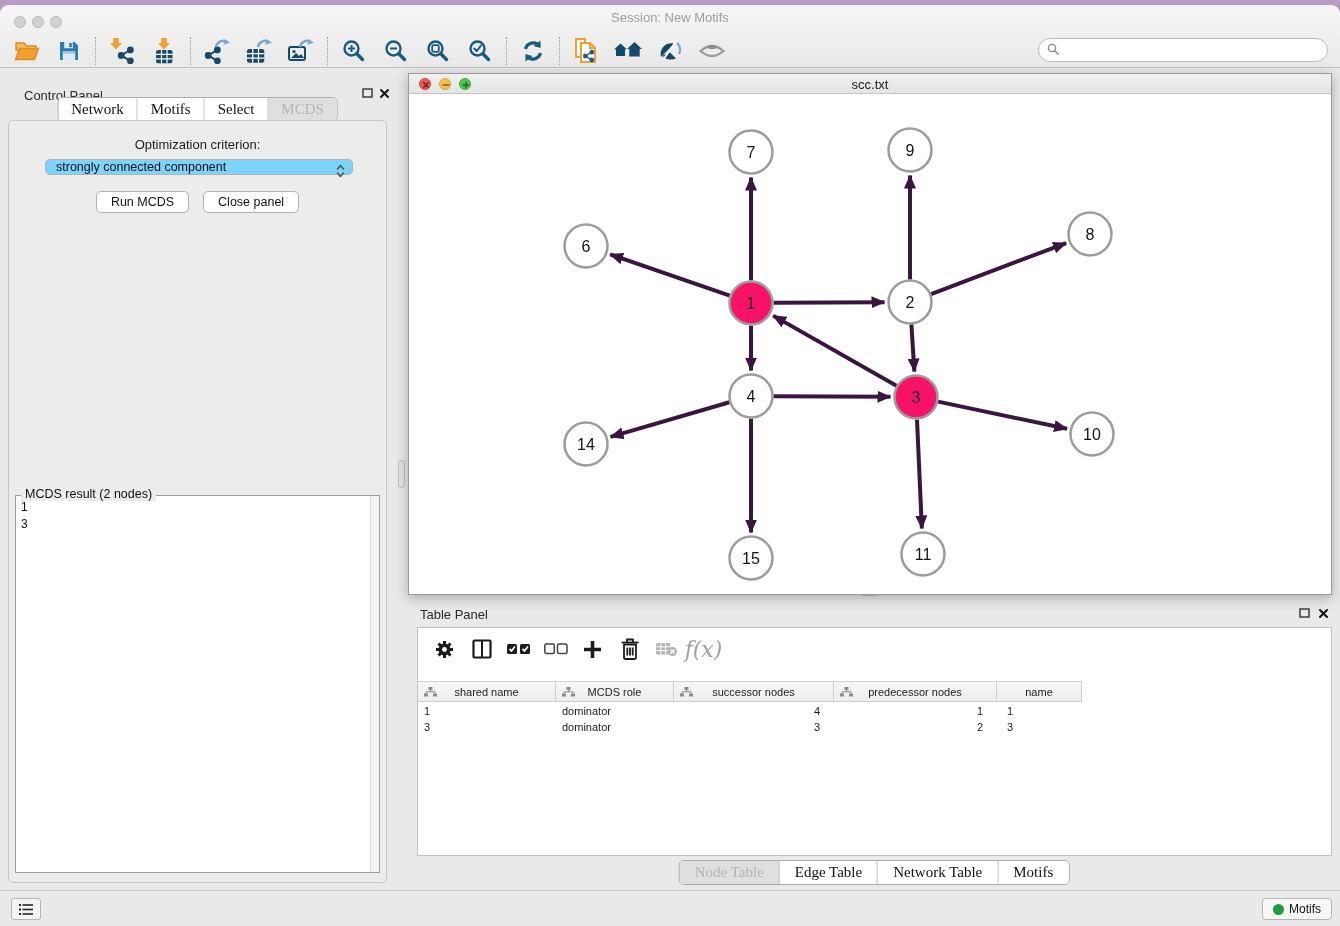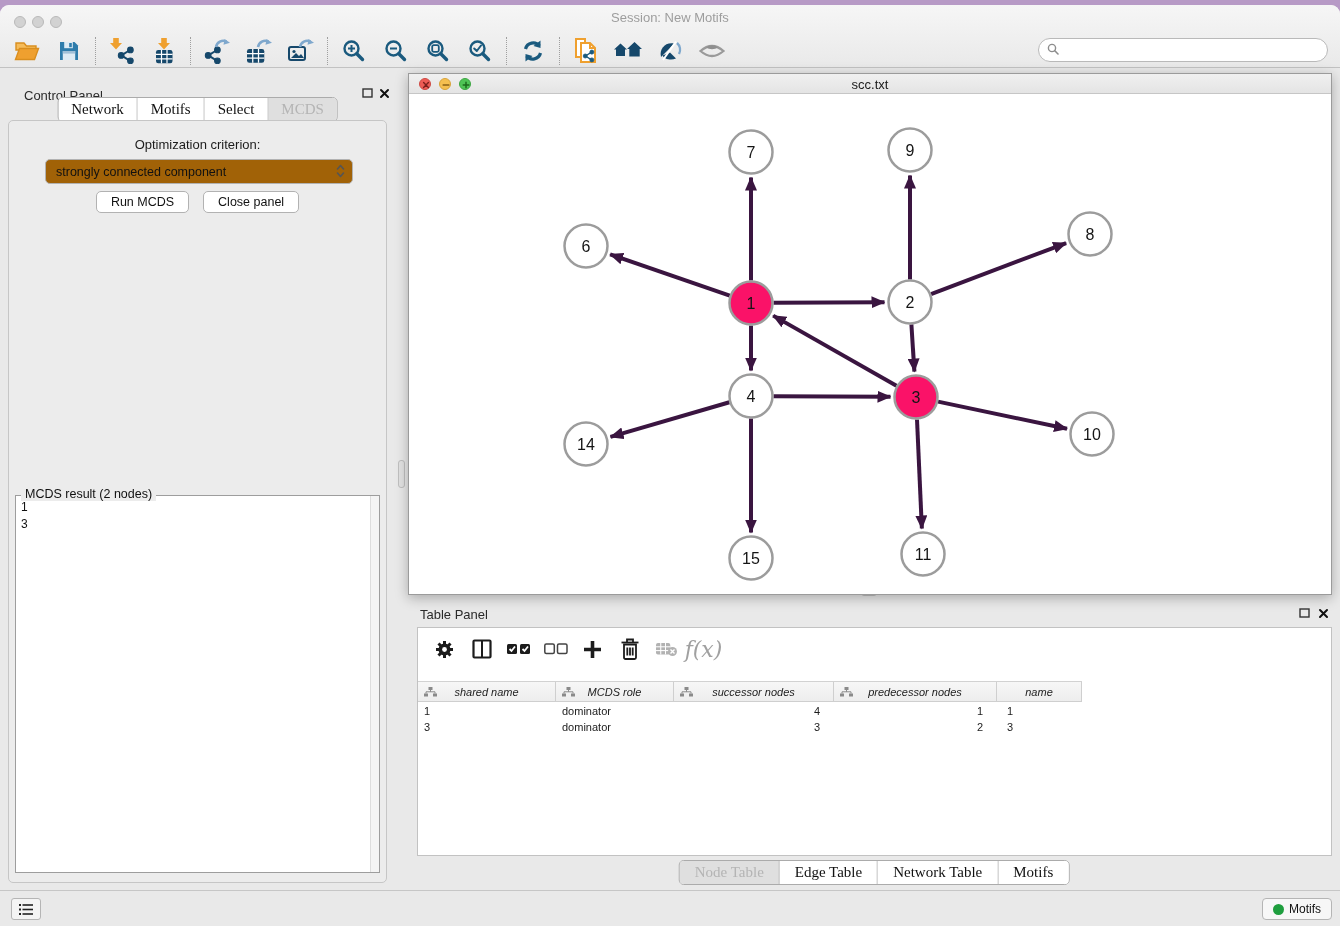--- a/index.html
+++ b/index.html
@@ -38,21 +38,21 @@
   .cp-header-zone { position:absolute; left:10px; right:0; top:0; height:26px;margin-top:12px; }
   .seg { display:flex; border:1px solid #ababab; border-radius:5px; overflow:hidden; background:#fff; }
   .seg-btn { font-size:15px; color:#111; background:#fff; padding:3px 13px; border:none;
     border-right:1px solid #b5b5b5; font-family:Liberation Serif, serif; cursor:default; white-space:nowrap; }
   .seg-btn:last-child { border-right:none; }
   .seg-btn.selected { background:#dfdfdf; color:#b4b4b4; }
   .cp-tabs { position:absolute; left:50%; transform:translateX(-50%); top:29px; }
   .cp-body { position:absolute; left:8px; right:8px; top:52px; bottom:7px;
     background:#ececec; border:1px solid #c6c6c6; border-radius:5px; }
   .opt-label { position:absolute; left:0; right:0; top:16px; text-align:center; font-size:13px; color:#1c1c1c; }
-  .cp-select { position:absolute; left:36px; top:38px; width:308px; height:25px; background:#a16207;
+  .cp-select { position:absolute; left:36px; top:38px; width:308px; height:16px; background:#7dd3fc;
     border:1px solid #b2b2b2; border-radius:5px; display:flex; align-items:center;
     padding:0 22px 0 10px; font-size:12.5px; color:#111; cursor:default; }
   .cp-select .chev { position:absolute; right:7px; top:3px; }
   .cp-buttons { position:absolute; left:0; right:0; top:70px; display:flex; justify-content:center; gap:14px; }
   .push-btn { background:#fff; border:1px solid #b2b2b2; border-radius:5px; font-size:12.5px;
     color:#111; padding:3px 14px; font-family:"Liberation Sans",sans-serif; cursor:default; }
   .result-box { position:absolute; left:6px; right:6px; top:374px; bottom:9px; }
   .result-legend { position:absolute; left:6px; top:-8px; background:#ececec; padding:0 4px;
     font-size:12.5px; color:#111; z-index:2; }
   .result-frame { position:absolute; inset:0; border:1px solid #9d9d9d; background:#fff; }
@@ -84,21 +84,21 @@
   .table-panel { position:absolute; left:408px; top:595px; right:0; bottom:36px; }
   .tp-title { position:absolute; left:12px; top:7px; }
   .tp-float { right:30px; } .tp-close { right:11px; }
   .tp-box { position:absolute; left:9px; top:27px; width:915px; bottom:34px;
     background:#fff; border:1px solid #c2c2c2; }
   .tp-toolbar { position:absolute; left:0; right:0; top:0; height:42px; display:flex;
     align-items:center; padding-left:8px; }
   .tp-tool { width:37px; height:30px; display:flex; align-items:center; justify-content:center; cursor:default; }
   .tp-tool .fx { font-family:"DejaVu Serif", serif; font-style:italic; font-size:22px; color:#a0a0a0; }
   .thead { position:absolute; left:0; top:53px; height:21px; display:flex;
-    background:linear-gradient(#f7f7f7,#ededed); border-top:1px solid #d2d2d2; border-bottom:1px solid #cfcfcf;font-style:italic; }
+    background:linear-gradient(#f7f7f7,#ededed); border-top:1px solid #d2d2d2; border-bottom:1px solid #cfcfcf; }
   .th { position:relative; border-right:1px solid #cfcfcf; font-size:11px; color:#1c1c1c;
     display:flex; align-items:center; justify-content:center; cursor:default; }
   .th .tree-ico { position:absolute; left:6px; top:5px; }
   .trow { display:flex; height:16px; }
   .tbody { position:absolute; left:0; right:0; top:75px; }
   .td { font-size:11px; color:#1c1c1c; padding-left:6px; line-height:16px; white-space:nowrap; overflow:hidden; }
   .td.alr { text-align:right; padding-right:14px; padding-left:0; }
   .td.name-col { padding-left:10px; }
   .tp-tabs { position:absolute; left:50%; transform:translateX(-50%); bottom:5px; }
   .tp-tabs .seg-btn { padding:3px 15px; }

